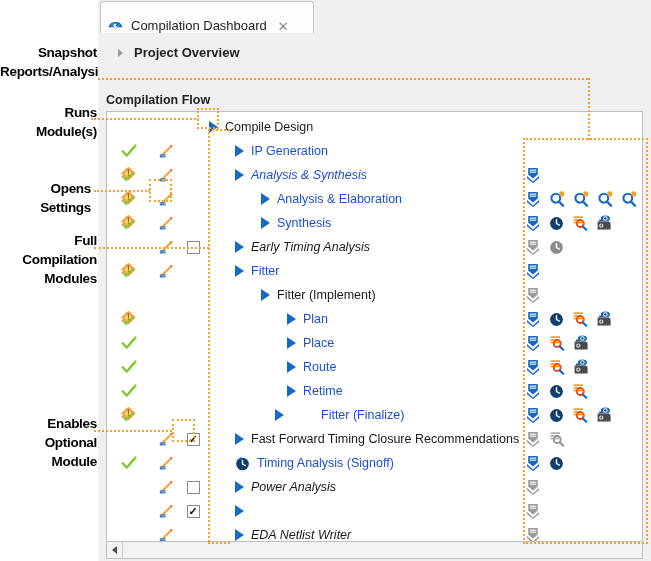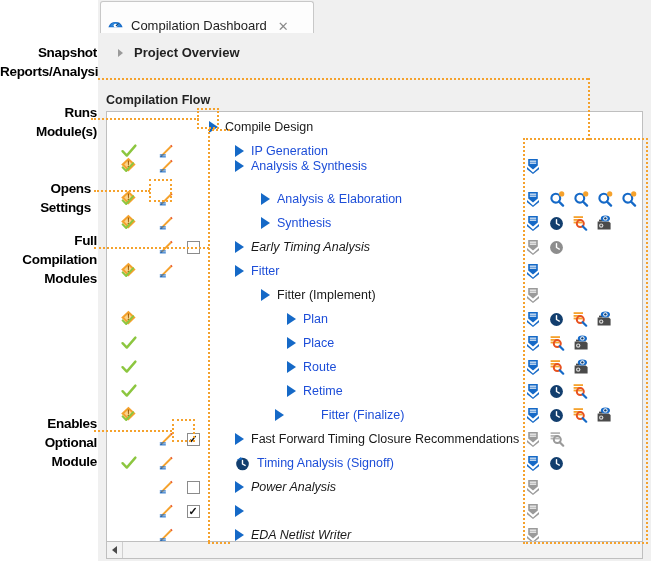--- a/index.html
+++ b/index.html
@@ -194,21 +194,21 @@
                 </svg>
               </span>
             </div>
             <div class="col-check"></div>
             <div class="col-name" style="left:128px;">
               <span class="tri-blue"></span>
               <span class="nm green">IP Generation</span>
             </div>
             <div class="col-icons"></div>
           </div>
-          <div class="row" style="top: 42px;">
+          <div class="row" style="top: 51px; font-style: italic;">
             <div class="col-status">
               <span>
                 <svg width="18" height="18" viewBox="0 0 18 18">
                   <path d="M8.4 0.8 L15.6 7.6 L8.4 14.4 L1.2 7.6 Z" fill="#F5A22D"></path>
                   <path d="M8.4 3.6 L12.6 7.6 L8.4 11.6 L4.2 7.6 Z" fill="#FBD38B"></path>
                   <path d="M7.7 3.6 L9.1 3.6 L8.8 8.2 L8.0 8.2 Z" fill="#a35f06"></path>
                   <circle cx="8.4" cy="9.6" r="0.85" fill="#a35f06"></circle>
                   <path d="M2.6 10.4 L6.2 14.0 L13.2 6.2" stroke="#8CC63F" stroke-width="2.0" fill="none" stroke-linecap="round" stroke-linejoin="round"></path>
                 </svg>
               </span>

